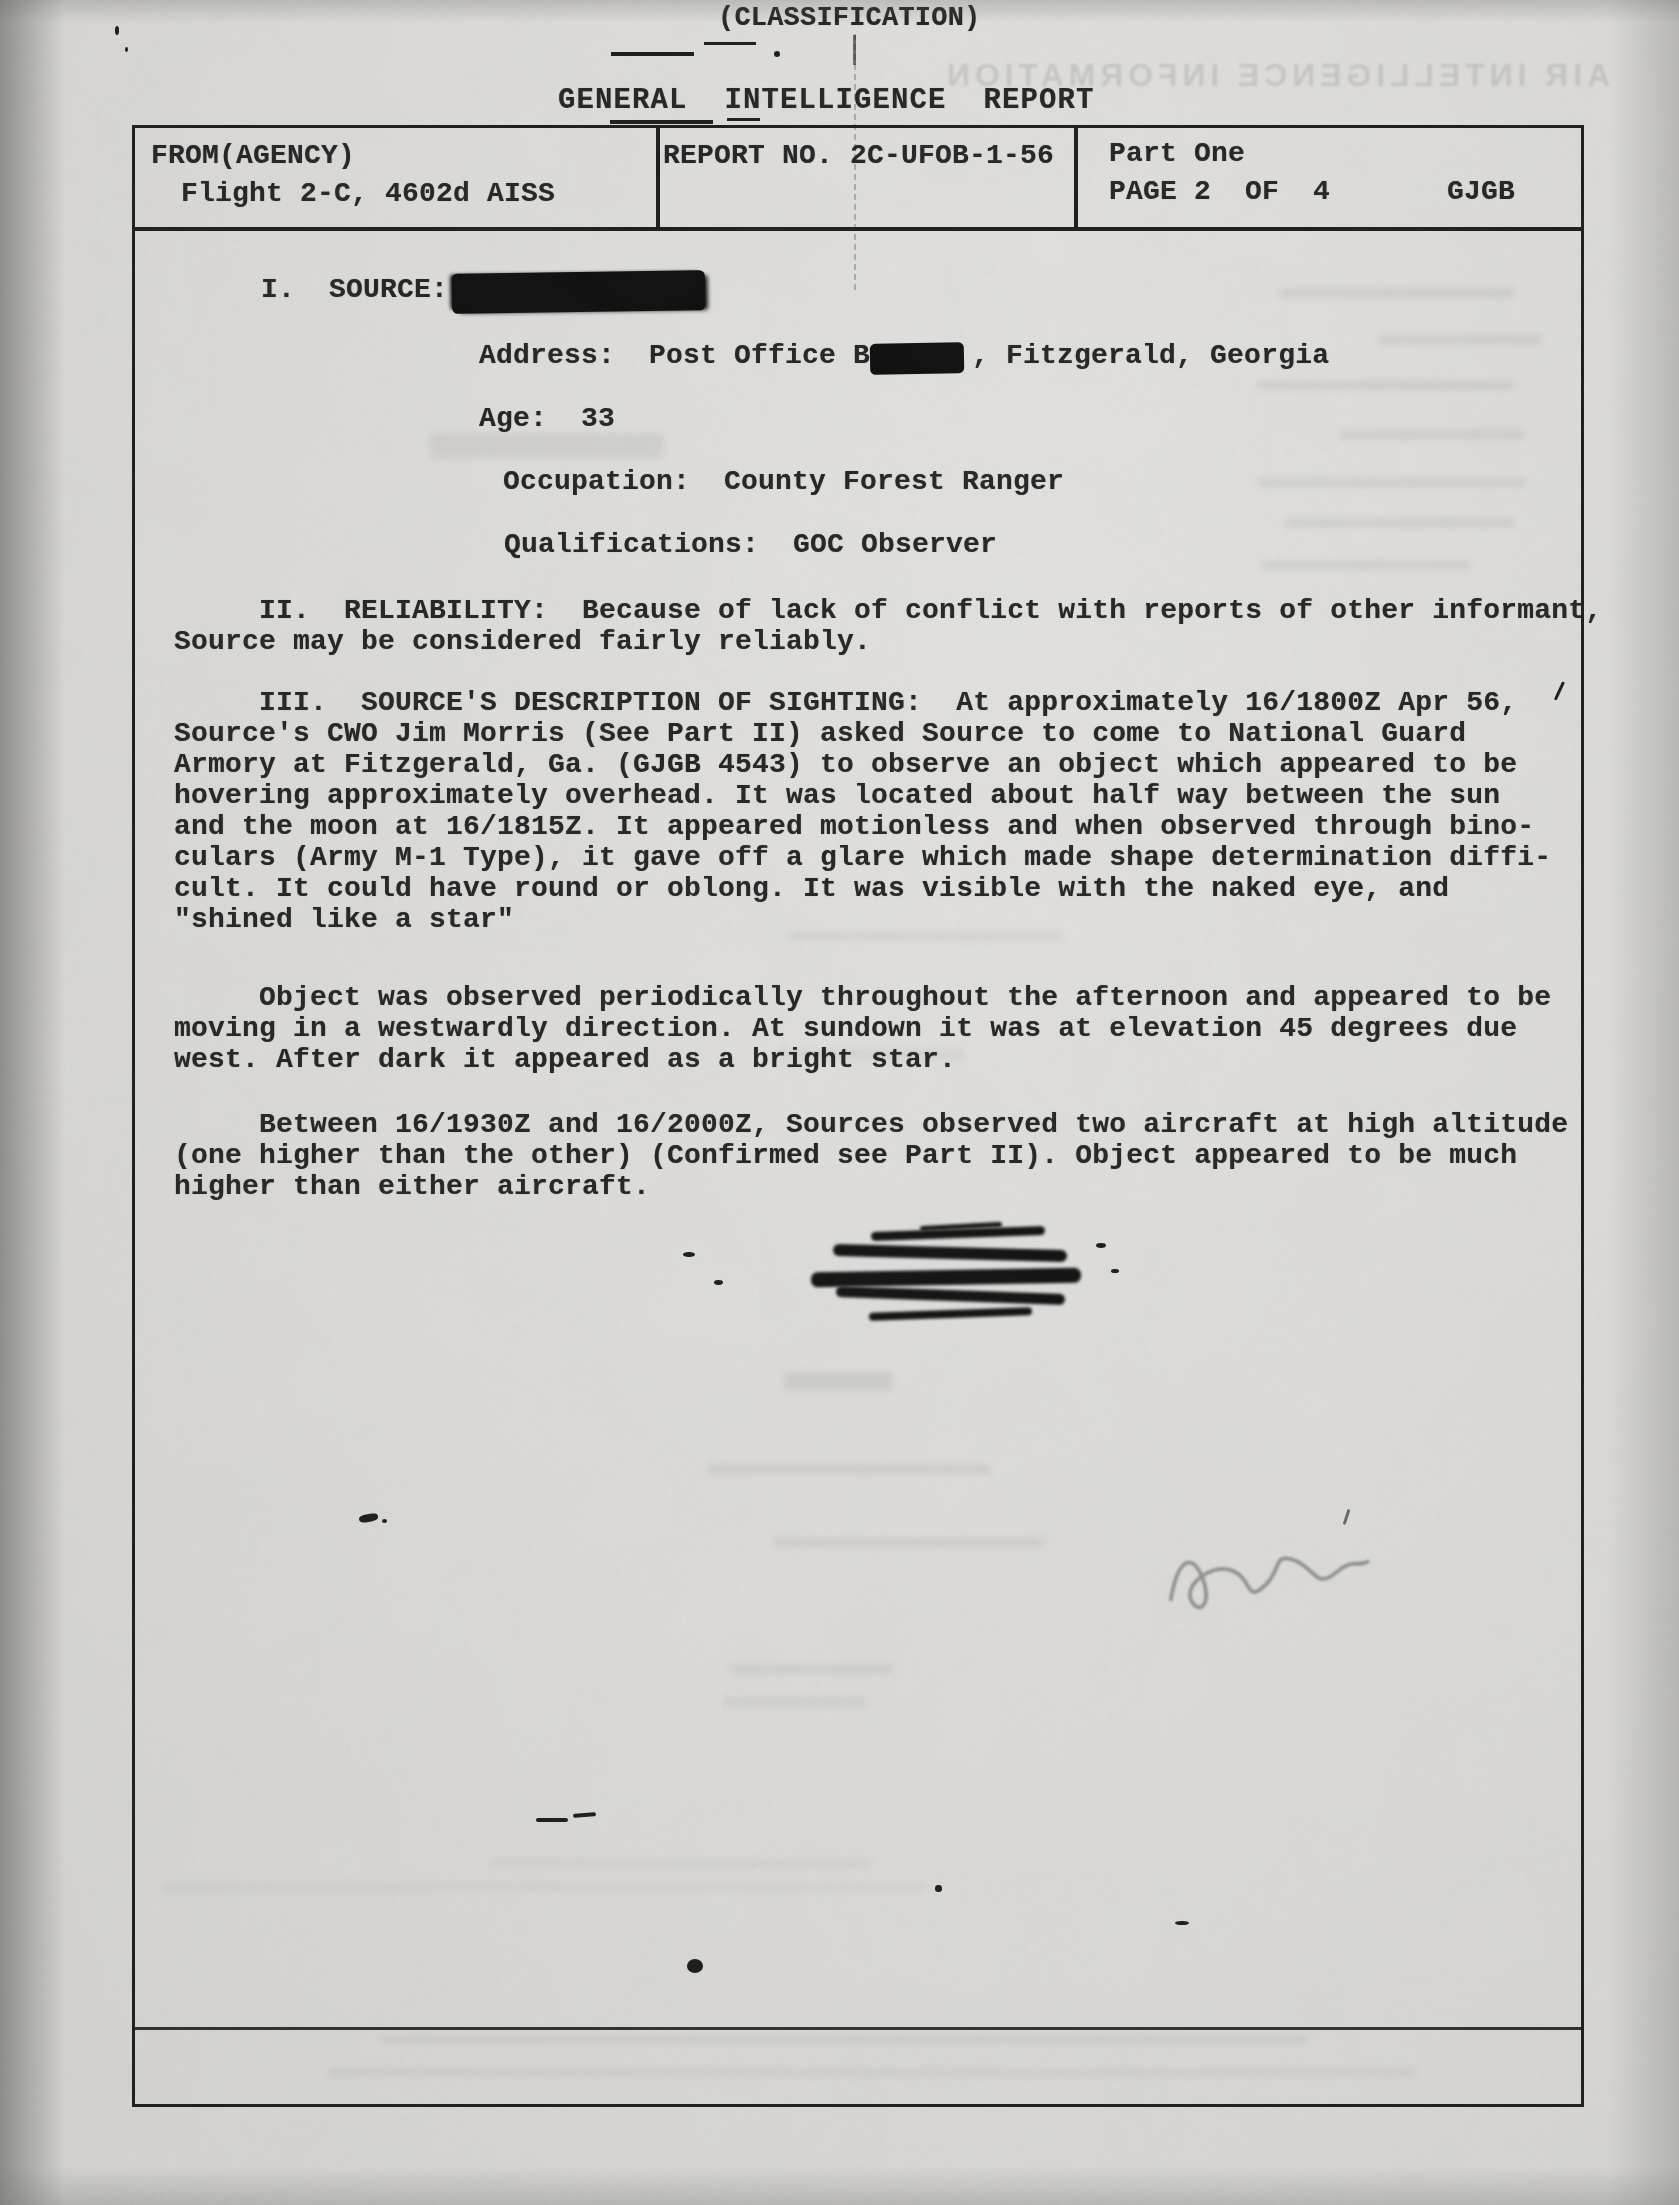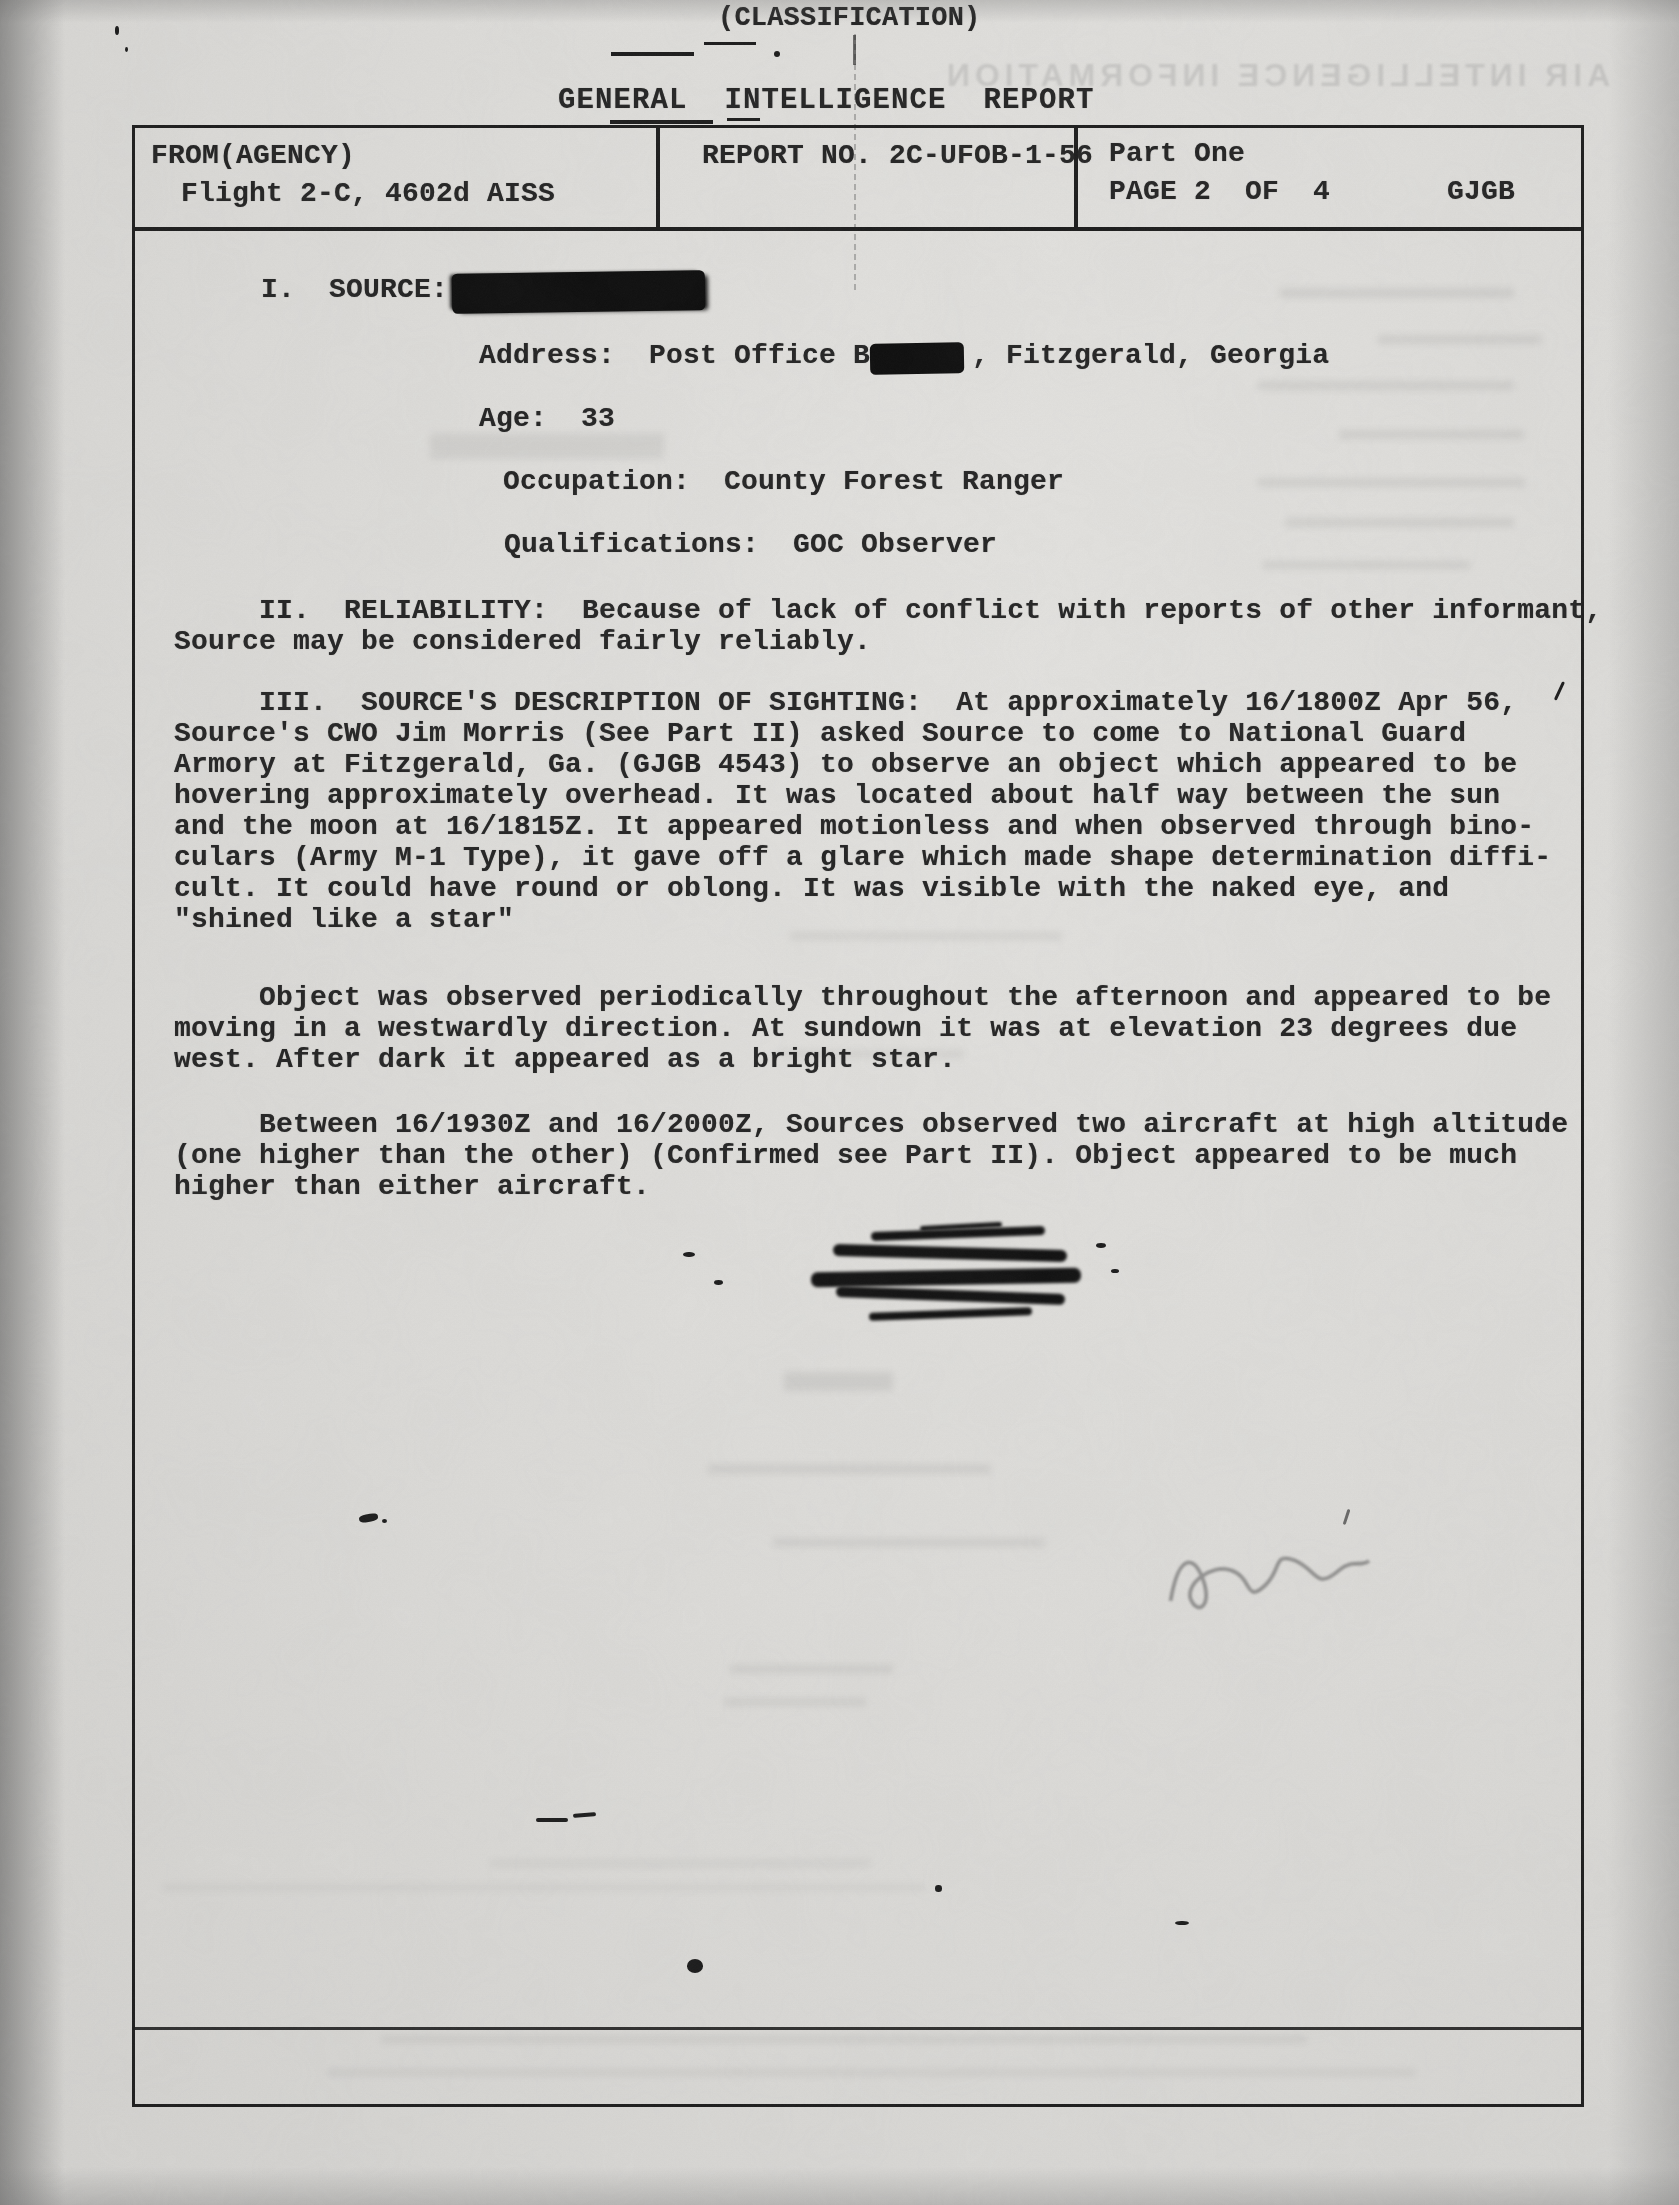--- a/index.html
+++ b/index.html
@@ -73,21 +73,21 @@
   <div class="ln" style="left:727px;top:118px;width:33px;height:3.3px;"></div>
 
   <div class="frame"></div>
   <div class="ln" style="left:132px;top:227px;width:1450px;height:3.8px;"></div>
   <div class="ln" style="left:656px;top:125px;width:3.8px;height:105px;"></div>
   <div class="ln" style="left:1074px;top:125px;width:3.8px;height:105px;"></div>
   <div class="ln" style="left:132px;top:2027px;width:1450px;height:3.3px;opacity:.9;"></div>
 
   <div class="txt" style="left:151px;top:140px;">FROM(AGENCY)</div>
   <div class="txt" style="left:181px;top:178px;">Flight 2-C, 4602d AISS</div>
-  <div class="txt" style="left:702px;top:140px;">REPORT NO. 2C-UFOB-1-56</div>
+  <div class="txt" style="left:663px;top:140px;">REPORT NO. 2C-UFOB-1-56</div>
   <div class="txt" style="left:1109px;top:138px;">Part One</div>
   <div class="txt" style="left:1109px;top:176px;">PAGE 2  OF  4</div>
   <div class="txt" style="left:1447px;top:176px;">GJGB</div>
 
   <div class="txt" style="left:261px;top:274px;">I.  SOURCE:</div>
   <div class="blob" style="left:452px;top:272px;width:253px;height:40px;transform:rotate(-0.8deg);
               box-shadow:5.4px 2.2px 4.4px -2.7px #0b0b0b,-4.4px -1.6px 3.8px -2.7px #0b0b0b;"></div>
   <div class="txt" style="left:479px;top:340px;">Address:  Post Office Box    , Fitzgerald, Georgia</div>
   <div class="blob" style="left:870px;top:343px;width:94px;height:30.5px;transform:rotate(-1deg);"></div>
   <div class="txt" style="left:479px;top:403px;">Age:  33</div>
@@ -99,21 +99,21 @@
 
   <div class="txt" style="left:174px;top:687px;">     III.  SOURCE'S DESCRIPTION OF SIGHTING:  At approximately 16/1800Z Apr 56,
 Source's CWO Jim Morris (See Part II) asked Source to come to National Guard
 Armory at Fitzgerald, Ga. (GJGB 4543) to observe an object which appeared to be
 hovering approximately overhead. It was located about half way between the sun
 and the moon at 16/1815Z. It appeared motionless and when observed through bino-
 culars (Army M-1 Type), it gave off a glare which made shape determination diffi-
 cult. It could have round or oblong. It was visible with the naked eye, and
 "shined like a star"</div>
   <div class="txt" style="left:174px;top:982px;">     Object was observed periodically throughout the afternoon and appeared to be
-moving in a westwardly direction. At sundown it was at elevation 23 degrees due
+moving in a westwardly direction. At sundown it was at elevation 45 degrees due
 west. After dark it appeared as a bright star.</div>
   <div class="txt" style="left:174px;top:1109px;">     Between 16/1930Z and 16/2000Z, Sources observed two aircraft at high altitude
 (one higher than the other) (Confirmed see Part II). Object appeared to be much
 higher than either aircraft.</div>
 
   <div style="position:absolute;left:806px;top:1224px;width:283px;height:114px;">
     <div class="streak" style="left:65px;top:5.4px;width:174px;height:8.7px;transform:rotate(-2deg);"></div>
     <div class="streak" style="left:114px;top:0px;width:82px;height:5.4px;transform:rotate(-3deg);"></div>
     <div class="streak" style="left:27px;top:23px;width:234px;height:12px;transform:rotate(1.5deg);"></div>
     <div class="streak" style="left:5.4px;top:46px;width:270px;height:15.2px;transform:rotate(-1deg);"></div>

